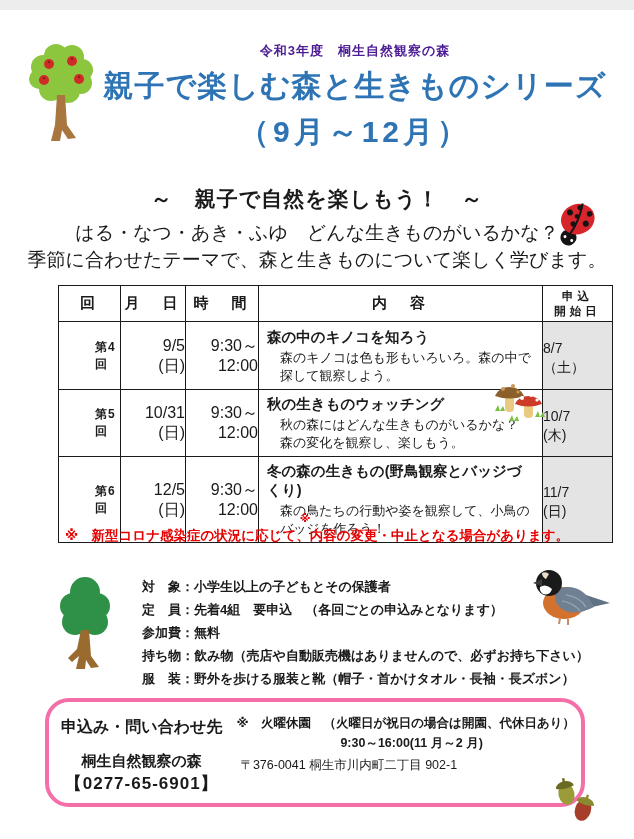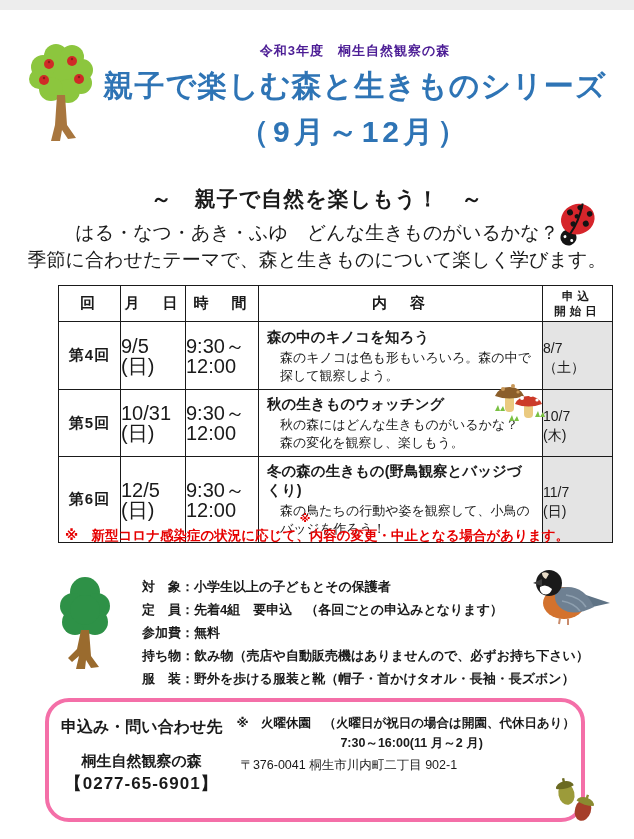--- a/index.html
+++ b/index.html
@@ -21,39 +21,39 @@
   .intro-line2 { position:absolute; left:0; top:247px; width:634px; text-align:center; font-size:19px; }
 
   
   table.schedule { position:absolute; left:58px; top:285px; width:554px;
     border-collapse:collapse; table-layout:fixed; }
   table.schedule th, table.schedule td { border:1.6px solid #1a1a1a; vertical-align:middle; }
   table.schedule th { font-size:15px; font-weight:bold; text-align:center; letter-spacing:4px; background:#fff; }
   th.apply-h, td.apply-c { background:#e4e4e4; }
   th.apply-h { letter-spacing:0; }
   .apply-h-line { font-size:11.5px; line-height:15px; }
-  td.session-c { text-align:center; font-size:15px; font-weight:bold; letter-spacing:1px; }
-  td.date-c, td.time-c { text-align:left; font-size:20px; line-height:20px; }
+  td.session-c { font-size:12px; font-weight:bold; letter-spacing:1px;padding-left:36px; }
+  td.date-c, td.time-c { text-align:right; font-size:16px; line-height:20px; }
   td.content-c { vertical-align:top; padding:5px 6px 4px 8px; }
   .content-title { font-size:14.5px; font-weight:bold; line-height:19px; }
   .content-desc { font-size:13px; line-height:18px; padding-left:13px; margin-top:2px; white-space:pre-line; }
   td.apply-c { vertical-align:top; font-size:14px; line-height:19px; padding-top:5px; }
 
   
   .covid-mark { position:absolute; left:0; top:512px; width:610px; text-align:center;
     color:#e60000; font-size:11px; font-weight:bold; }
   .covid-note { position:absolute; left:0; top:527px; width:634px; text-align:center;
     color:#e60000; font-size:13.5px; font-weight:bold; }
 
   
   .details { position:absolute; left:142px; top:575px; width:470px; }
   .detail-line { font-size:13px; font-weight:bold; line-height:23px; white-space:nowrap; }
 
   
-  .contact-box { position:absolute; left:45px; top:698px; width:540px; height:124px;
+  .contact-box { position:absolute; left:45px; top:698px; width:540px; height:109px;
     border:4px solid #f46fa8; border-radius:24px; display:flex; }
   .contact-left { width:212px; text-align:center; padding-top:15px; }
   .contact-label { font-size:16px; font-weight:bold; }
   .contact-name { font-size:15px; font-weight:bold; margin-top:14px; }
   .contact-phone { font-size:17px; font-weight:bold; margin-top:1px; letter-spacing:1px; }
   .contact-right { flex:1; padding:13px 6px 0 2px; }
   .contact-line { font-size:12.5px; font-weight:bold; line-height:17px; white-space:nowrap; }
   .hours-row { display:flex; font-size:12.5px; font-weight:bold; line-height:17px; margin-top:5px; }
   .hours-label { width:88px; padding-left:16px; }
   .hours-val2 { padding-left:104px; font-size:12.5px; font-weight:bold; line-height:17px; margin-top:3px; }
@@ -265,21 +265,21 @@
   </svg>
 
   <div class="contact-box">
     <div class="contact-left">
       <div class="contact-label">申込み・問い合わせ先</div>
       <div class="contact-name">桐生自然観察の森</div>
       <div class="contact-phone">【0277-65-6901】</div>
     </div>
     <div class="contact-right">
       <div class="contact-line">※　火曜休園　（火曜日が祝日の場合は開園、代休日あり）</div>
-      <div class="hours-val2">7:30～16:00(11 月～2 月)</div>
+      <div class="hours-val2">9:30～16:00(11 月～2 月)</div>
       <div class="addr-line">〒376-0041 桐生市川内町二丁目 902-1</div>
     </div>
   </div>
 
   <svg class="illu" style="left:550px; top:772px;" width="48" height="54" viewBox="0 0 48 54">
     <g transform="rotate(-12 16 20)">
       <ellipse cx="16" cy="22" rx="8" ry="11" fill="#9c9b3a"></ellipse>
       <path d="M7,15 a9,6 0 0 1 18,0 q-9,3 -18,0 z" fill="#6b6a22"></path>
       <line x1="16" y1="6" x2="16" y2="11" stroke="#6b6a22" stroke-width="2.4"></line>
     </g>

